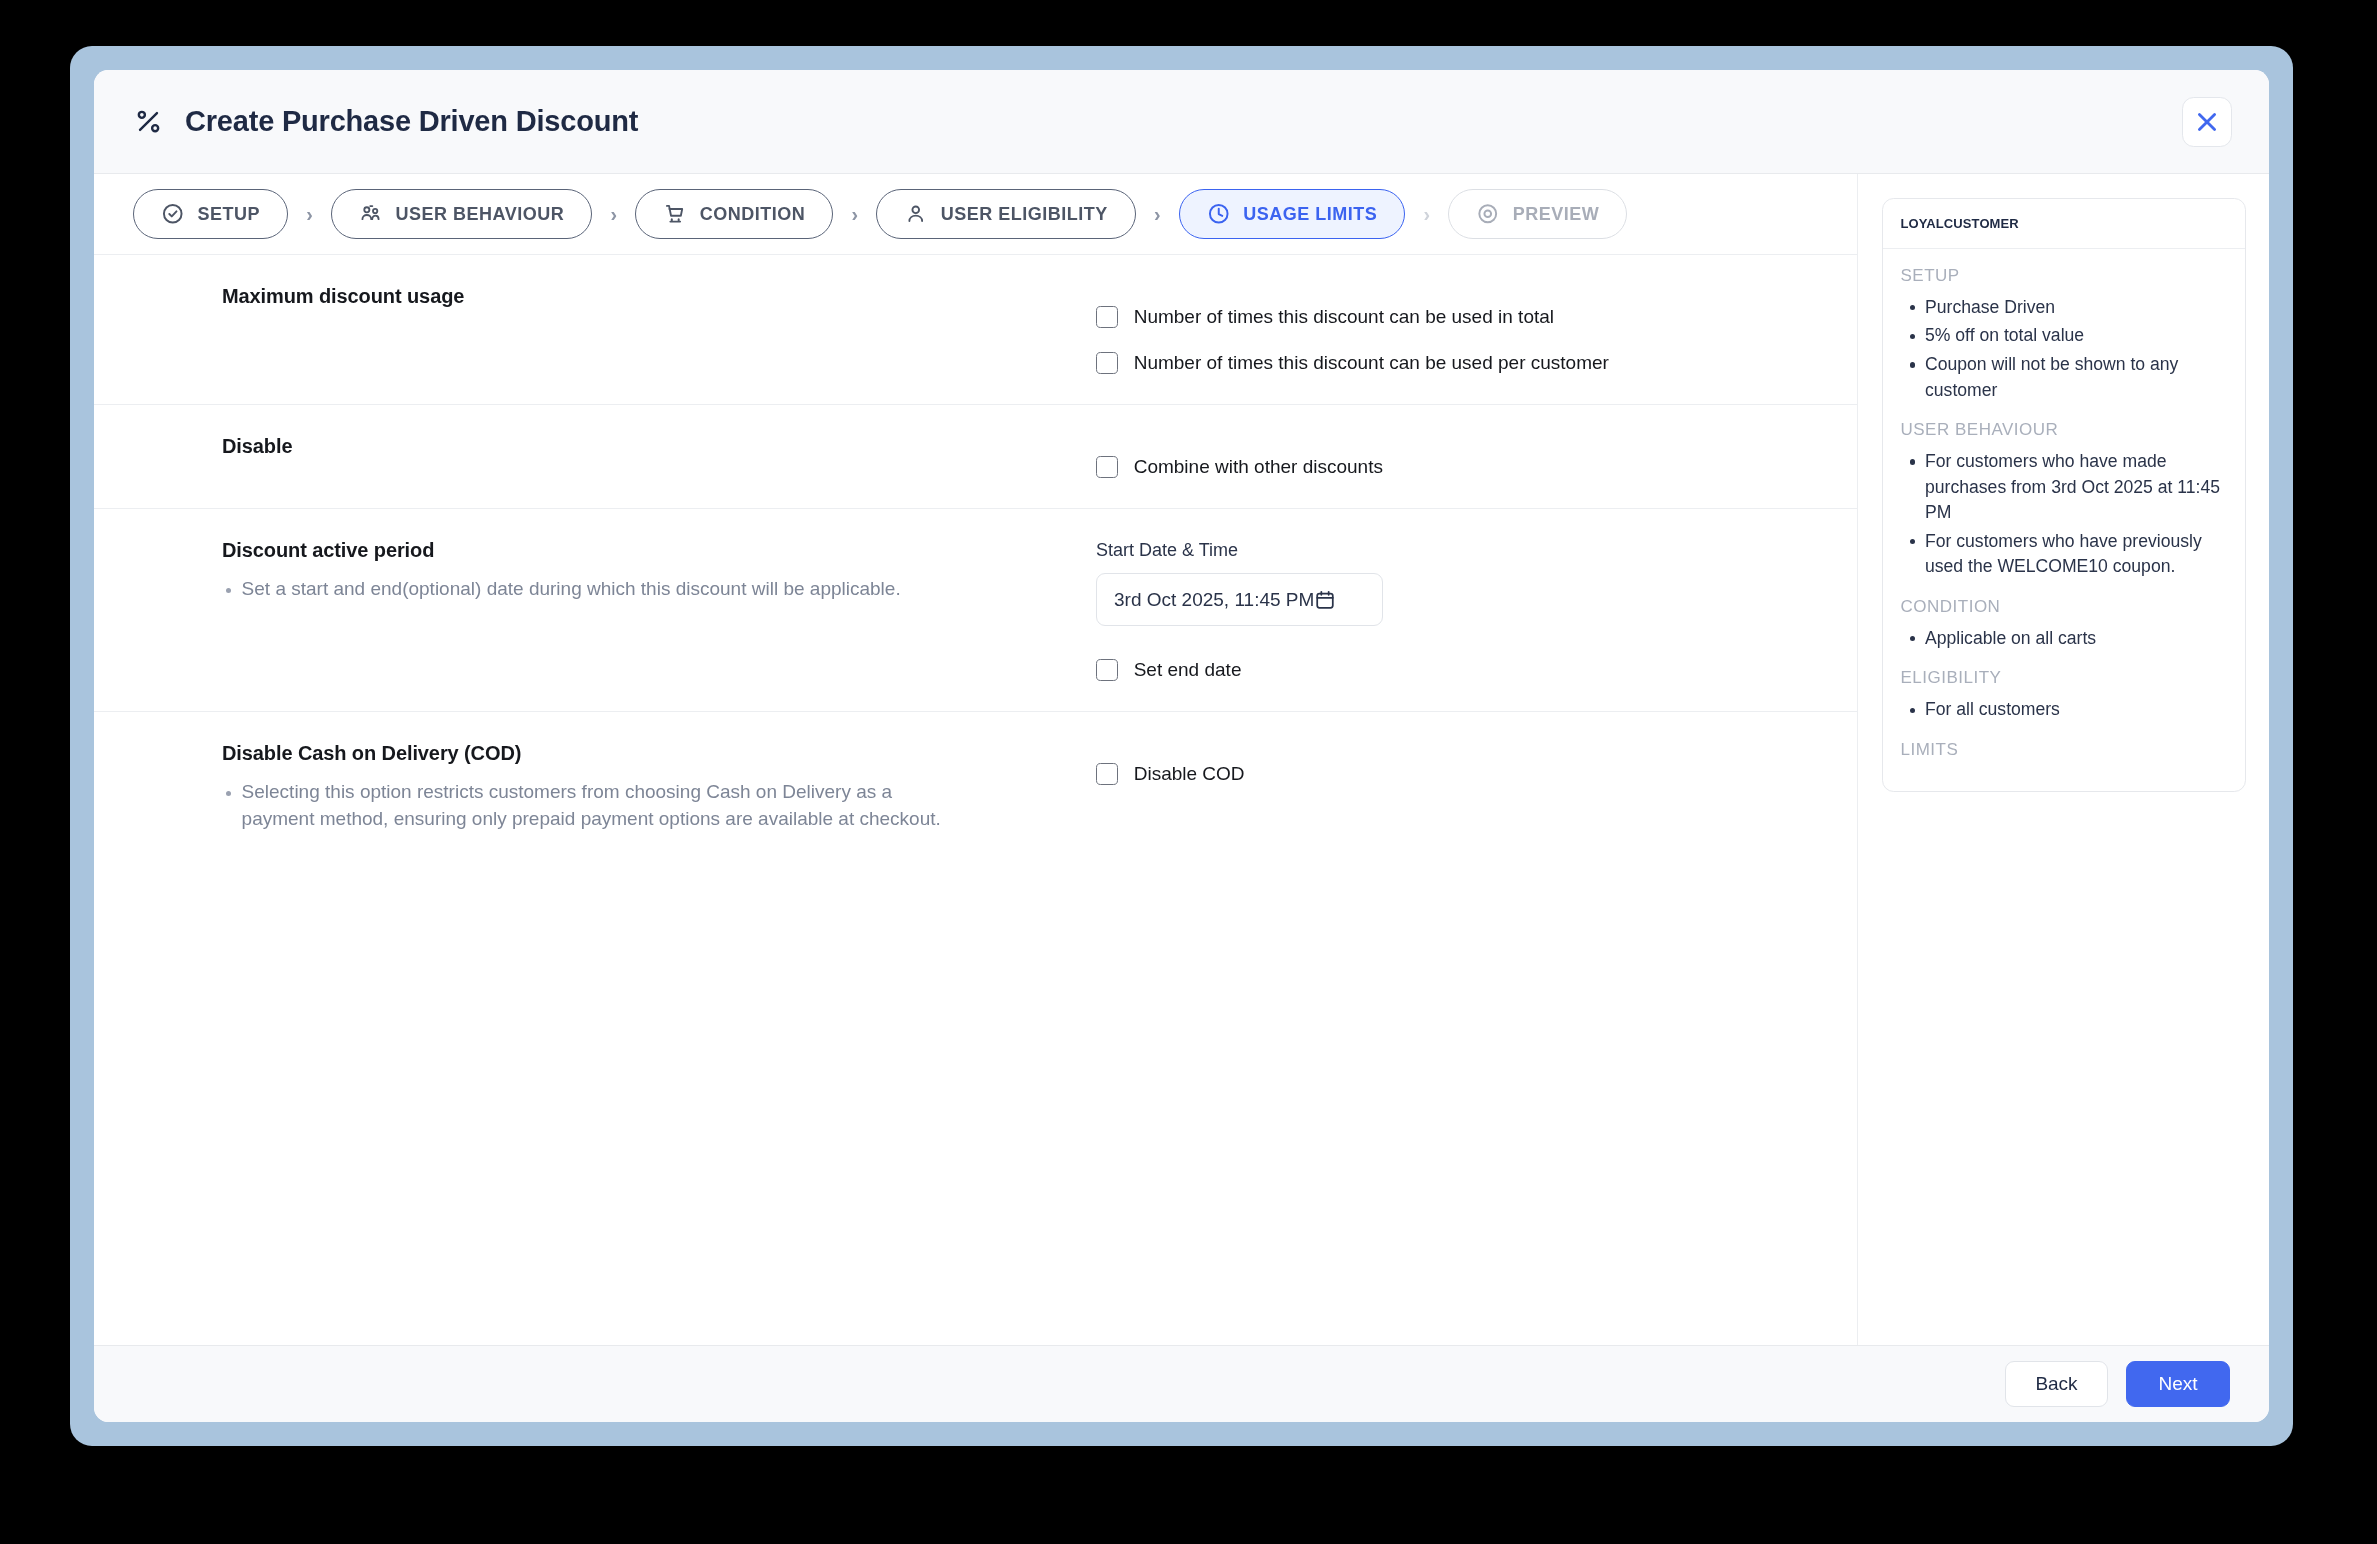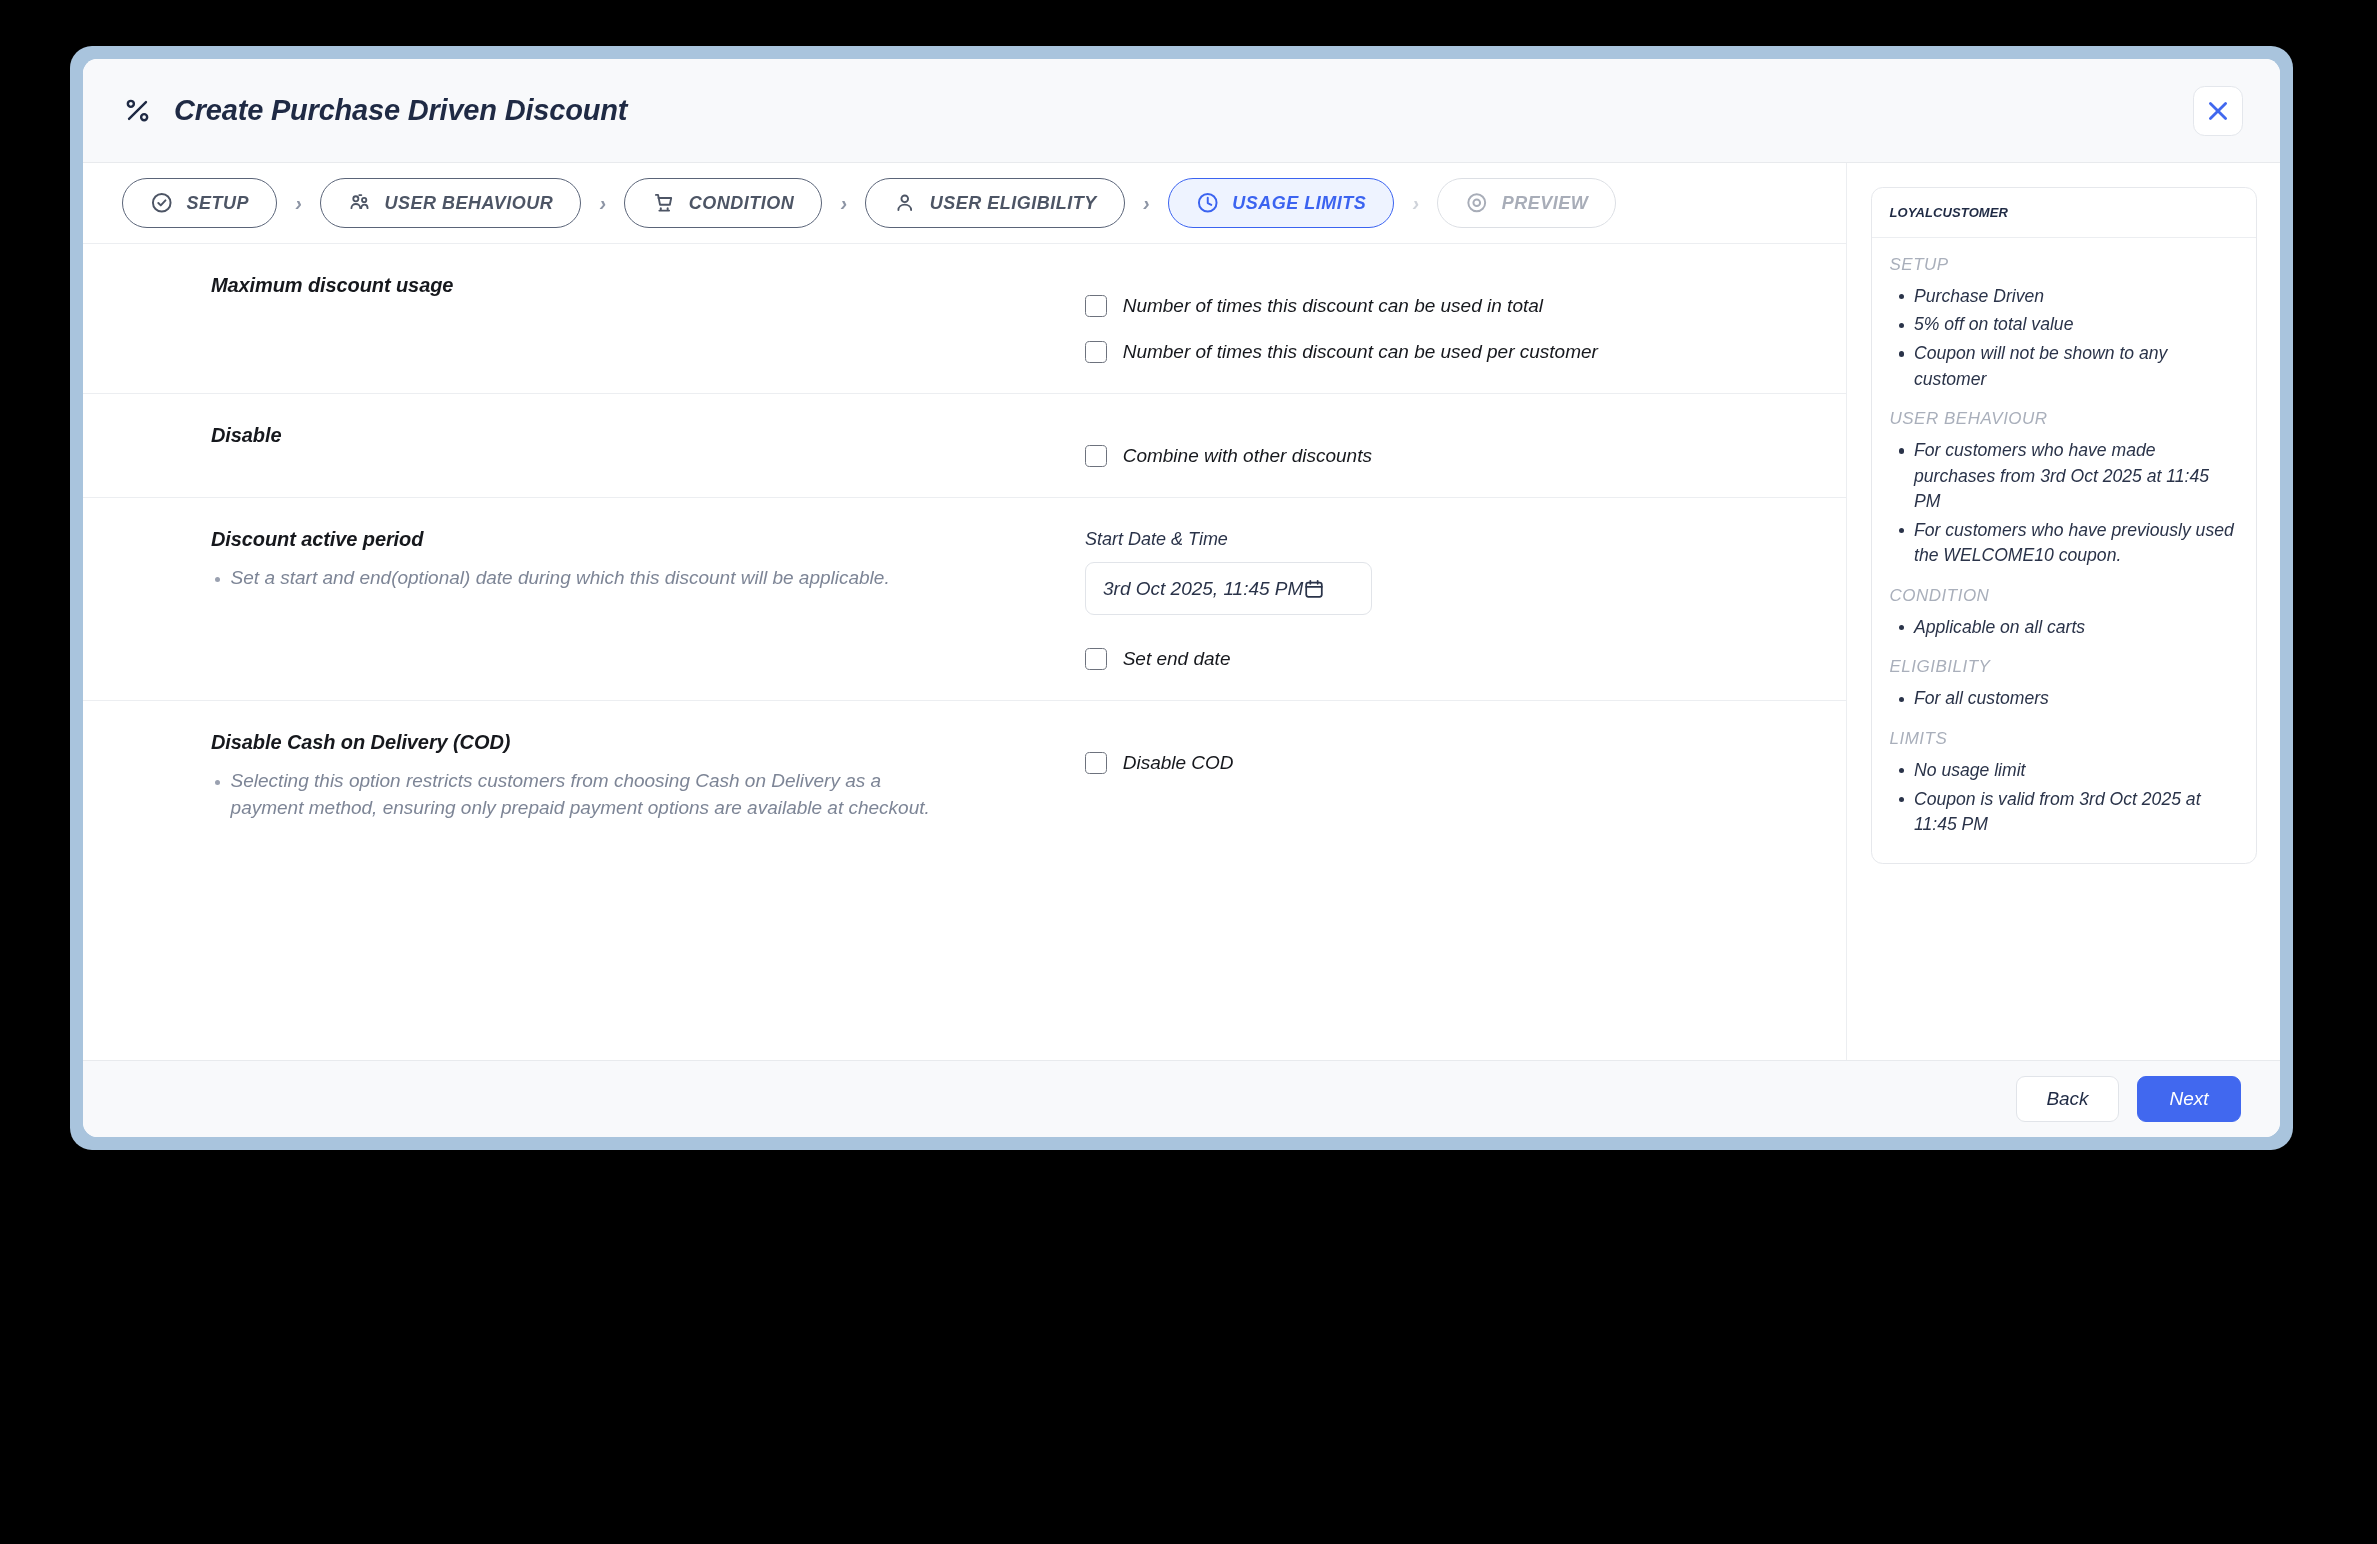--- a/index.html
+++ b/index.html
@@ -11,25 +11,24 @@
     font-family: "Liberation Sans", sans-serif;
     overflow: hidden;
   }
 
   
   #app-frame {
     position: absolute;
     left: 70px;
     top: 46px;
     width: 2223px;
-    height: 1104px;
+    height: 1400px;
     background: #a9c4dd;
     border-radius: 22px;
-    padding: 13px;
-    font-style: italic;
+    padding: 24px;
   }
 
   #modal {
     width: 100%;
     height: 100%;
     background: #ffffff;
     border-radius: 14.4px;
     overflow: hidden;
     display: flex;
     flex-direction: column;
@@ -494,24 +493,20 @@
 
             <div class="summary-group">
               <div class="summary-heading">ELIGIBILITY</div>
               <ul class="summary-list">
                 <li>For all customers</li>
               </ul>
             </div>
 
             <div class="summary-group">
               <div class="summary-heading">LIMITS</div>
-              <ul class="summary-list">
-                <li>No usage limit</li>
-                <li>Coupon is valid from 3rd Oct 2025 at 11:45 PM</li>
-              </ul>
             </div>
 
           </div>
         </div>
       </div>
 
     </div>
 
     <div id="modal-footer">
       <div class="btn" id="back-button">Back</div>

